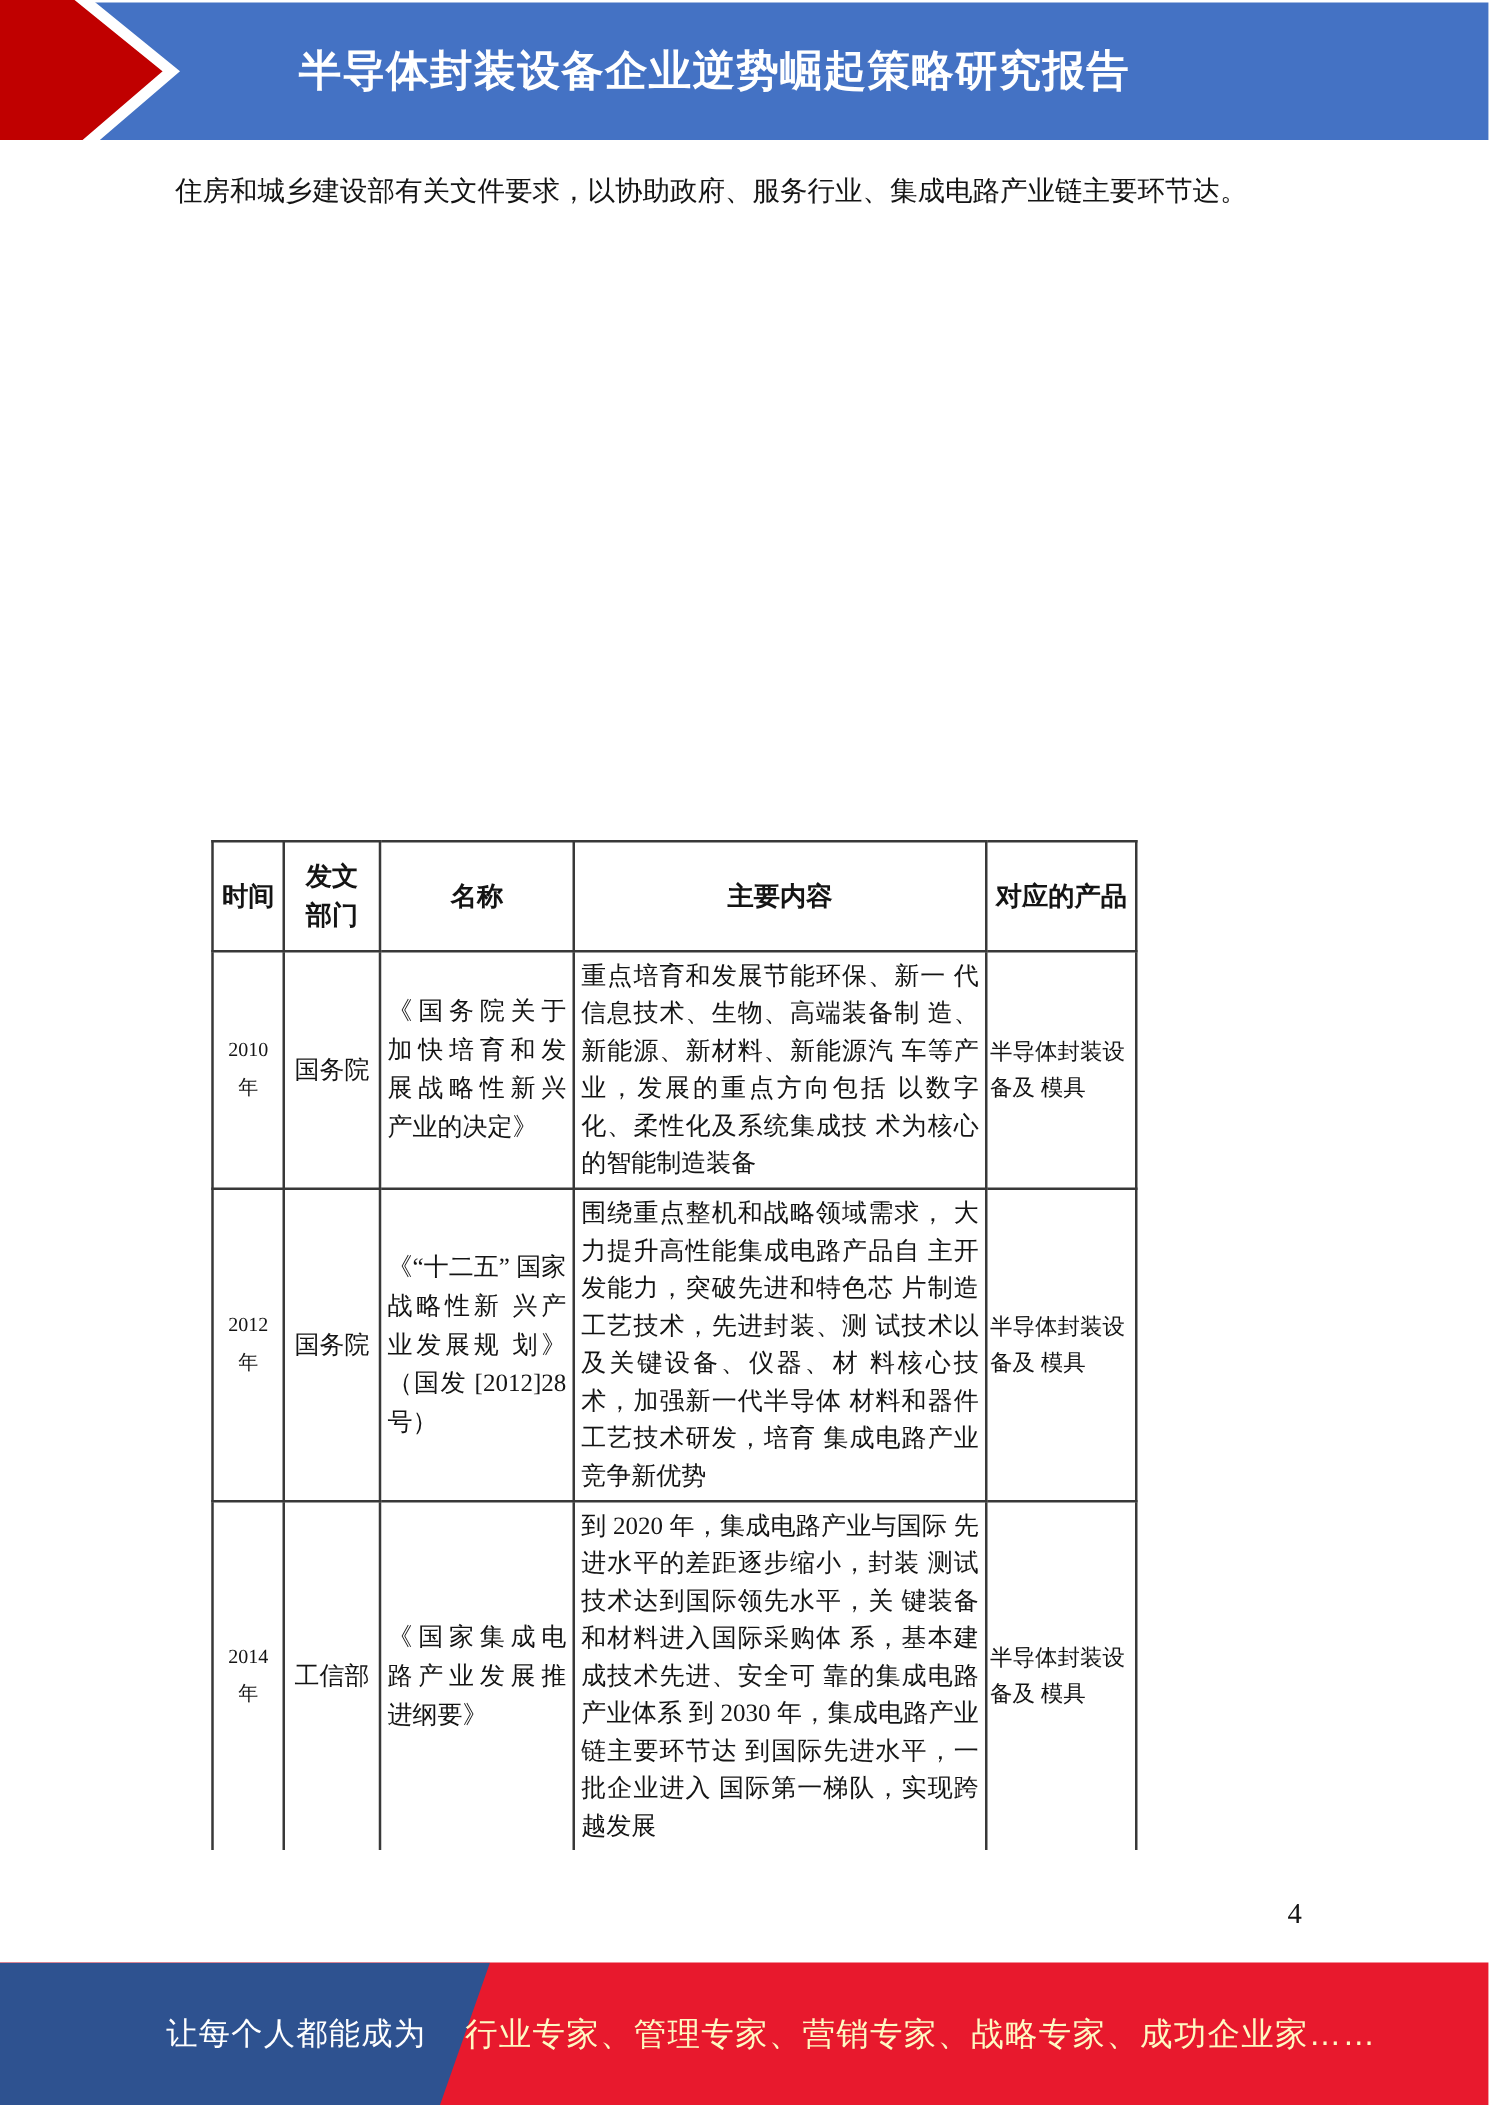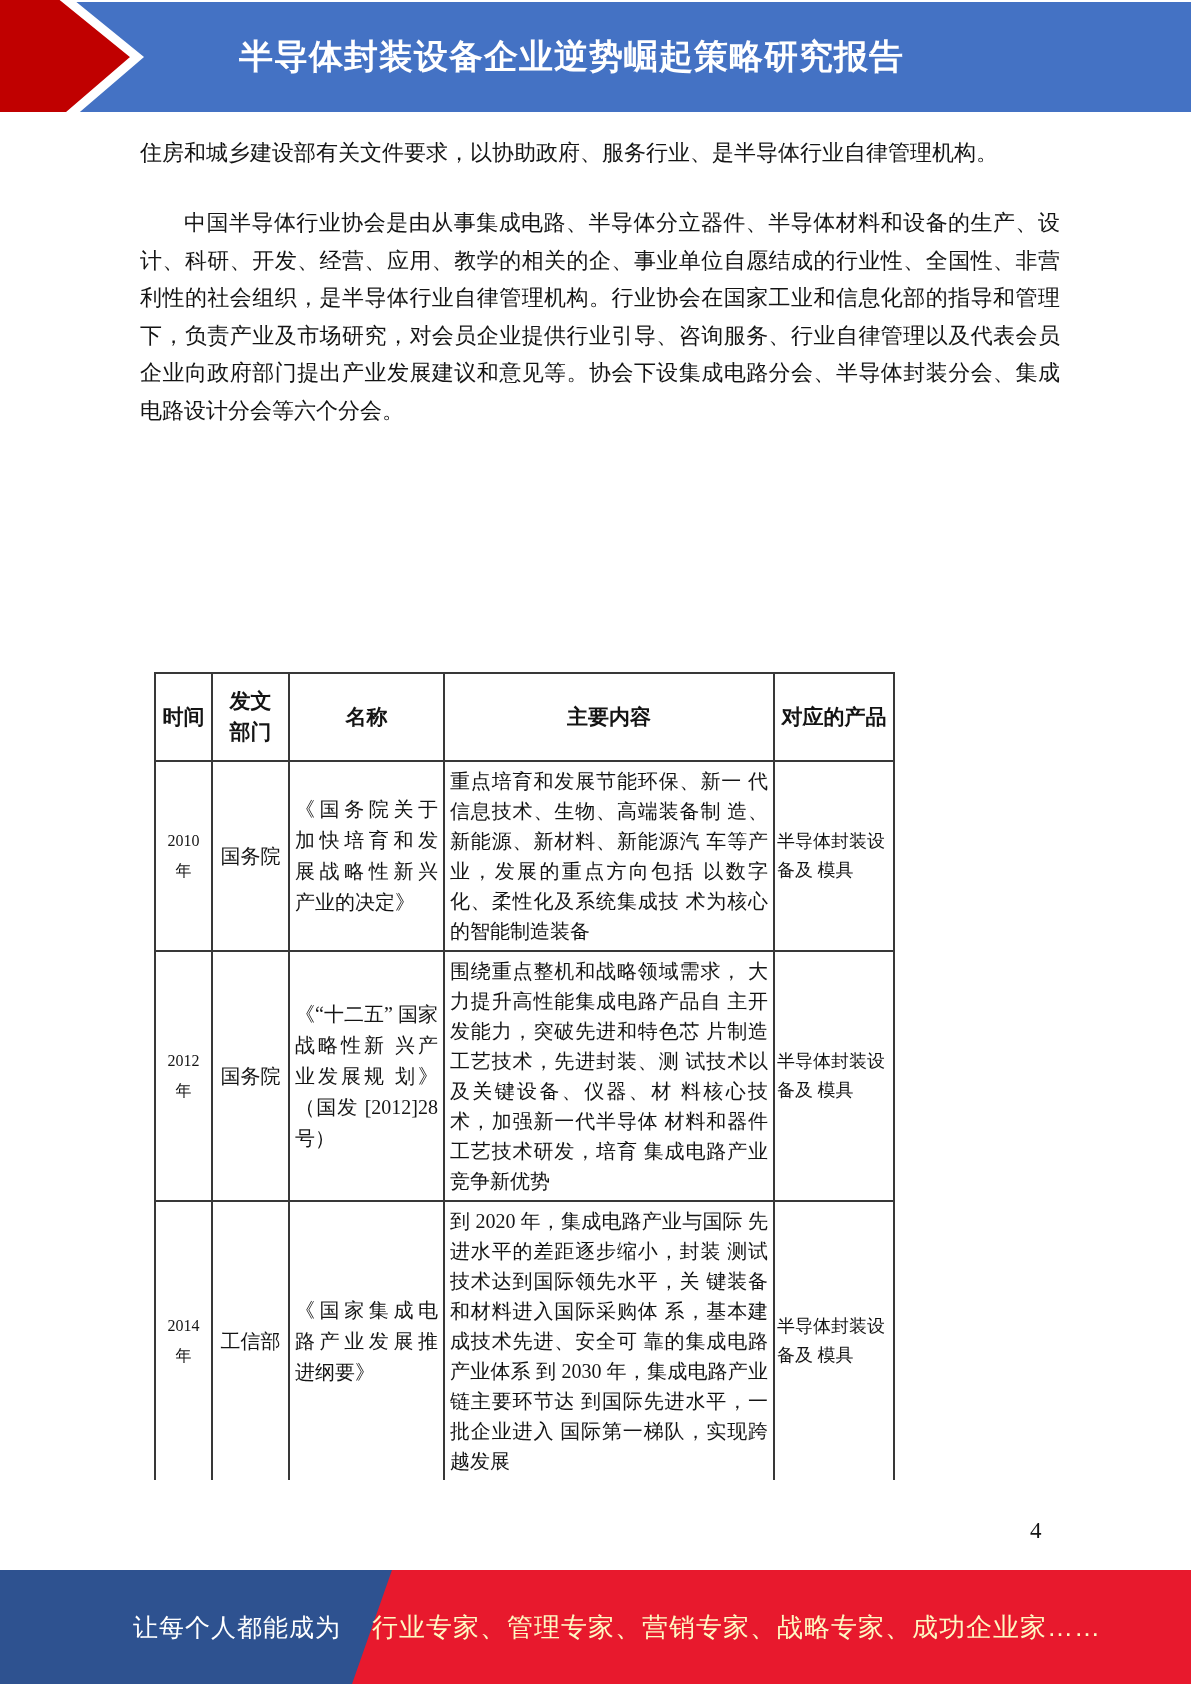--- a/index.html
+++ b/index.html
@@ -32,21 +32,21 @@
   .p1{top:134px;}
   .p2{top:204px;}
   .p3{top:535px;}
   .section-heading{
     position:absolute;left:138px;top:459px;
     font-family:"Liberation Sans","DejaVu Sans",sans-serif;
     font-weight:bold;font-size:29px;color:#000000;letter-spacing:0.5px;
   }
   
   .policy-table{
-    position:absolute;left:154px;top:672px;
+    position:absolute;left:169px;top:672px;
     border-collapse:collapse;table-layout:fixed;
     font-size:20px;color:#141414;padding-left:24px;
   }
   .policy-table th,.policy-table td{
     border:2px solid #383838;
     padding:4px 5px;vertical-align:middle;
     line-height:30px;
   }
   .policy-table tr.last-row th,.policy-table tr.last-row td{border-bottom:none;}
   .policy-table th{
@@ -97,22 +97,21 @@
 
 <div class="page">
 
   <div class="header-band">
     <div class="header-title">半导体封装设备企业逆势崛起策略研究报告</div>
   </div>
   <svg class="chevron-svg" width="150" height="112" viewBox="0 0 150 112">
     <polygon points="-12,-12 52,-12 137,57 59,124 -12,124" fill="#C00000" stroke="#ffffff" stroke-width="9"></polygon>
   </svg>
 
-  <div class="para p1">住房和城乡建设部有关文件要求，以协助政府、服务行业、是半导体行业自律管理机构。</div>
-  <div class="para p2 indent">中国半导体行业协会是由从事集成电路、半导体分立器件、半导体材料和设备的生产、设计、科研、开发、经营、应用、教学的相关的企、事业单位自愿结成的行业性、全国性、非营利性的社会组织，是半导体行业自律管理机构。行业协会在国家工业和信息化部的指导和管理下，负责产业及市场研究，对会员企业提供行业引导、咨询服务、行业自律管理以及代表会员企业向政府部门提出产业发展建议和意见等。协会下设集成电路分会、半导体封装分会、集成电路设计分会等六个分会。</div>
+  <div class="para p1">住房和城乡建设部有关文件要求，以协助政府、服务行业、集成电路产业链主要环节达。</div>
 
   <table class="policy-table">
     <colgroup>
       <col class="col-time">
         <col class="col-dept">
         <col class="col-name">
       <col class="col-content">
         <col class="col-product">
     </colgroup>
     <thead>

